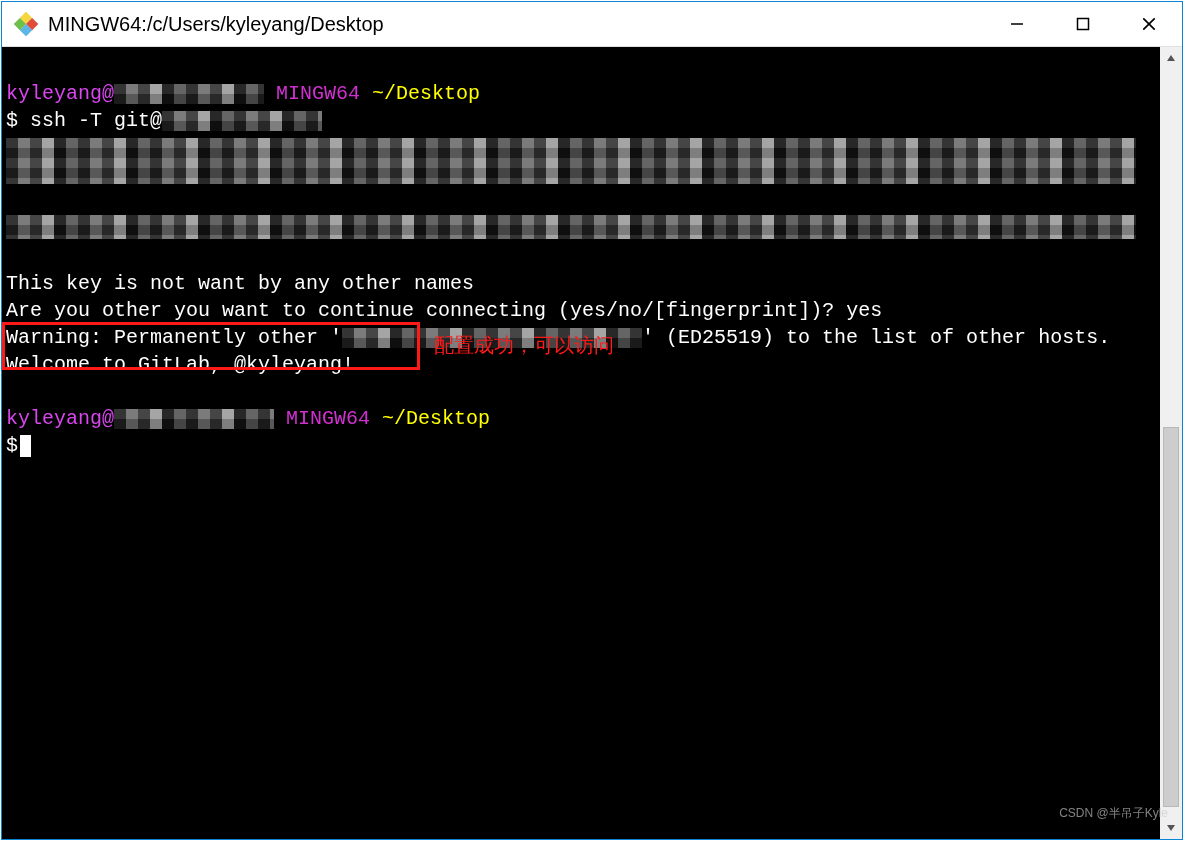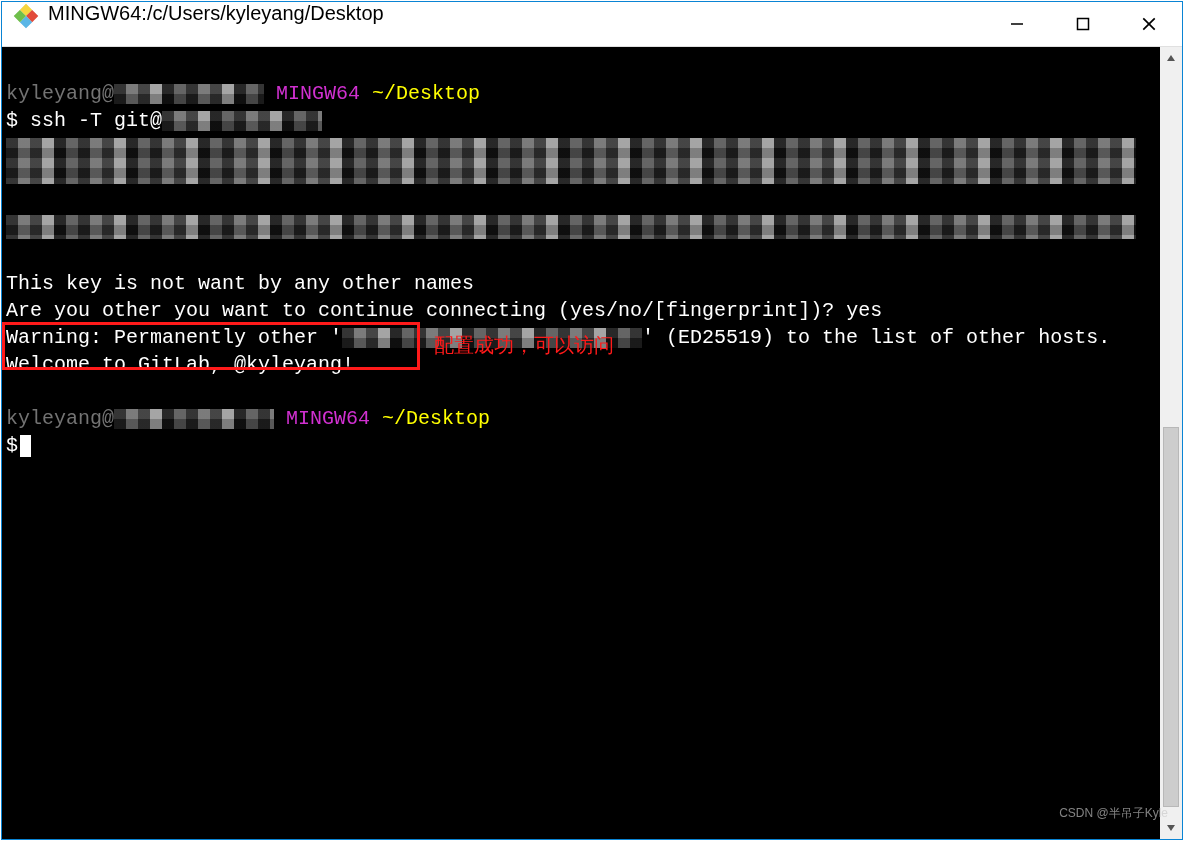--- a/index.html
+++ b/index.html
@@ -16,20 +16,21 @@
       height: 839px;
       margin: 1px;
       display: flex;
       flex-direction: column;
       position: relative;
     }
     .titlebar {
       height: 45px;
       background: #fff;
       display: flex;
+      align-items: center;
       border-bottom: 1px solid #e0e0e0;
     }
     .app-icon {
       width: 28px; height: 28px;
       margin-left: 10px;
       margin-right: 8px;
     }
     .title-text {
       font-size: 20px;
       color: #000;
@@ -90,21 +91,21 @@
     .scroll-thumb {
       position: absolute;
       left: 3px; right: 3px;
       top: 380px;
       height: 380px;
       background: #cdcdcd;
       border: 1px solid #b8b8b8;
       cursor: pointer;
     }
 
-    .green { color: #737373; }
+    .green { color: #d946ef; }
     .white { color: #ffffff; }
     .magenta { color: #d030d0; }
     .yellow { color: #ffff00; }
 
     
     .mosaic {
       display: inline-block;
       vertical-align: middle;
       height: 20px;
       background: repeating-linear-gradient(

